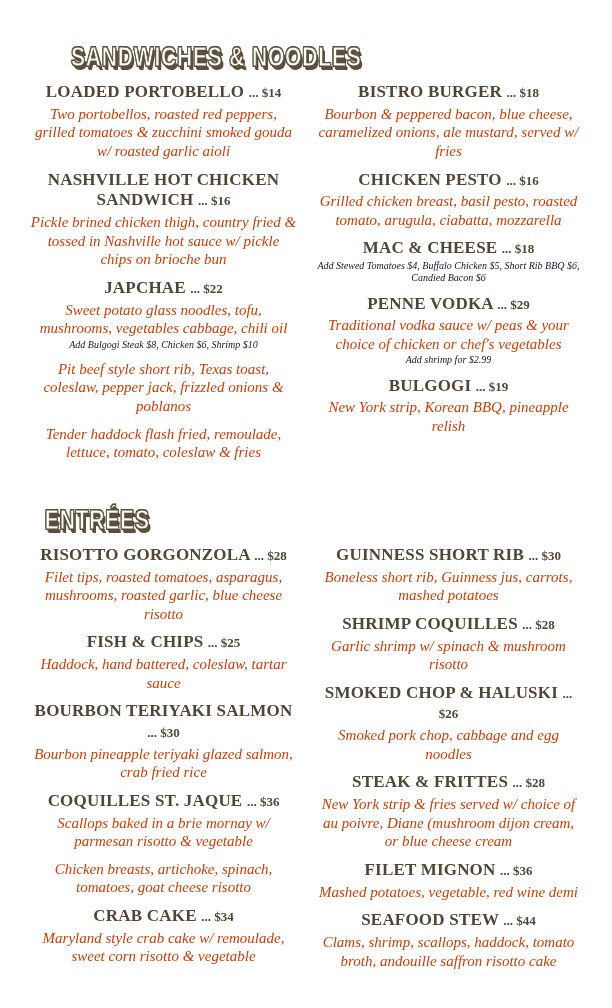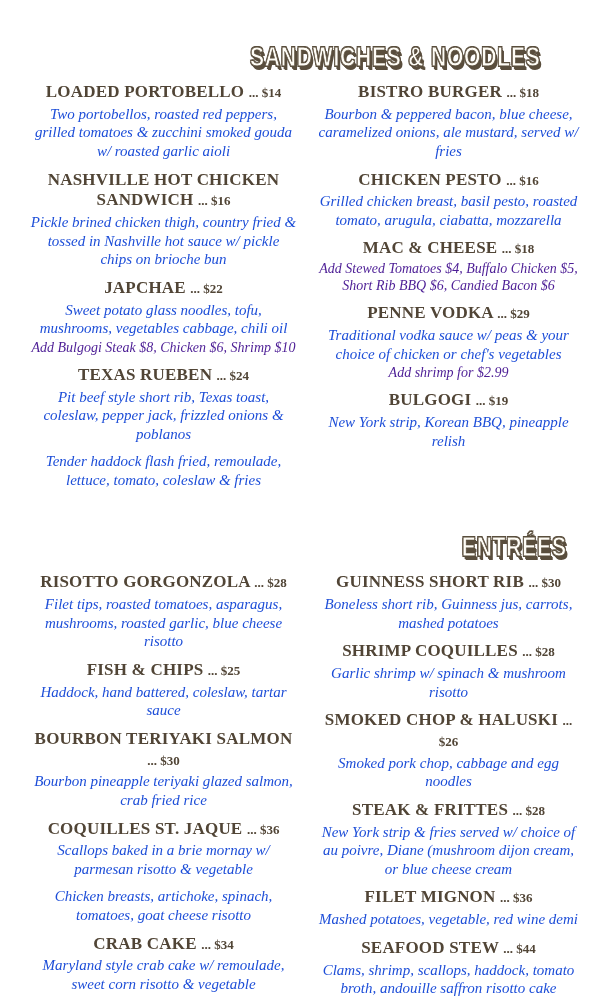--- a/index.html
+++ b/index.html
@@ -14,21 +14,21 @@
     font-family: "Liberation Serif", serif;
     color: #5a4e3e;
   }
   .page {
     box-sizing: border-box;
     width: 612px;
     height: 1008px;
     padding: 42px 30px 0 30px;
   }
   .section-title {
-    text-align: right;
+    text-align: left;
     margin: 0 0 9px 0;
     line-height: 30px;
     white-space: nowrap;
   }
   .section-title .st-inner {
     display: inline-block;
     font-family: "Liberation Sans", sans-serif;
     font-weight: 700;
     font-size: 27px;
     letter-spacing: 1px;
@@ -62,28 +62,28 @@
   .item-title .price {
     font-size: 13px;
     font-weight: 700;
     letter-spacing: 0;
   }
   .item-desc {
     margin: 2px 0 0 0;
     font-style: italic;
     font-size: 15px;
     line-height: 1.24;
-    color: #1d4ed8;
+    color: #c2410c;
   }
   .item-addon {
     margin: 1px 0 0 0;
     font-style: italic;
-    font-size: 14px;
+    font-size: 10px;
     line-height: 1.22;
-    color: #4c1d95;
+    color: #0f172a;
   }
   .section { margin-bottom: 34px; }
   .section:last-of-type { margin-bottom: 0; }
 </style>
 </head>
 <body>
 
 <main class="page">
 
   <section class="section">
@@ -102,21 +102,20 @@
 
   </div>
 
   <div class="menu-item">
     <h3 class="item-title"><span class="name">JAPCHAE</span> <span class="price">... $22</span></h3>
     <p class="item-desc">Sweet potato glass noodles, tofu, mushrooms, vegetables cabbage, chili oil</p>
     <p class="item-addon">Add Bulgogi Steak $8, Chicken $6, Shrimp $10</p>
   </div>
 
   <div class="menu-item">
-    <h3 class="item-title"><span class="name">TEXAS RUEBEN</span> <span class="price">... $24</span></h3>
     <p class="item-desc">Pit beef style short rib, Texas toast, coleslaw, pepper jack, frizzled onions &amp; poblanos</p>
 
   </div>
 
   <div class="menu-item">
     <p class="item-desc">Tender haddock flash fried, remoulade, lettuce, tomato, coleslaw &amp; fries</p>
 
   </div>
 </div>
       <div class="col">

